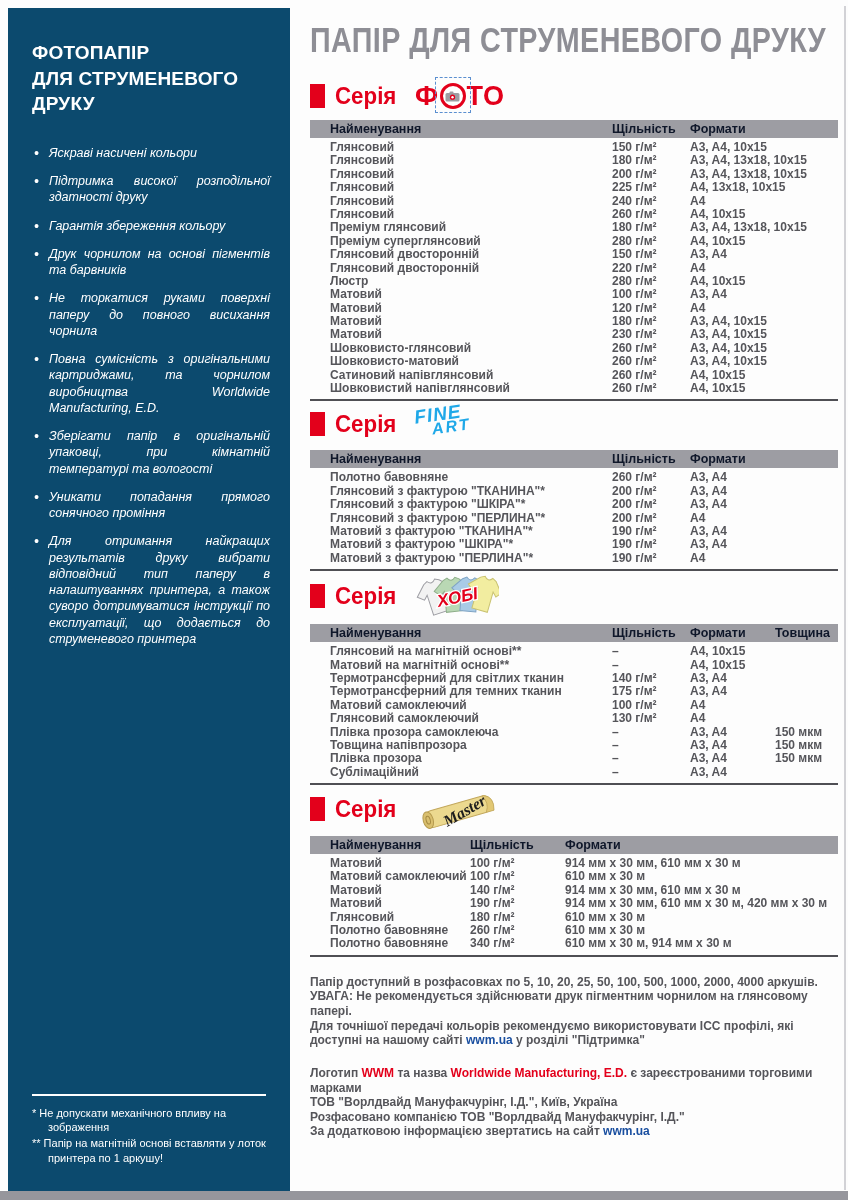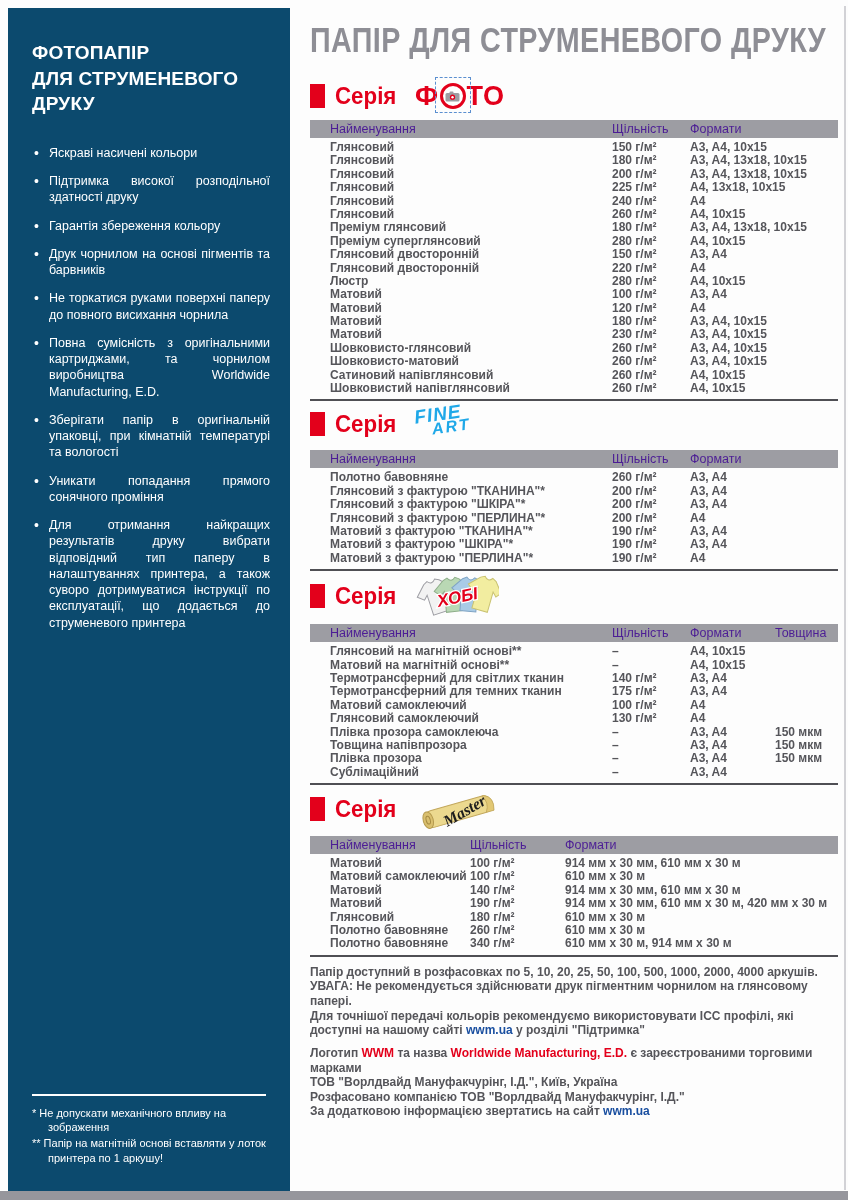--- a/index.html
+++ b/index.html
@@ -8,21 +8,21 @@
   .page { position:relative; width:848px; height:1200px; background:#fdfdfd; overflow:hidden; }
   .page-right-edge { position:absolute; top:6px; right:2px; bottom:10px; width:2px; background:#d2d2d6; }
   .page-bottom-strip { position:absolute; left:0; right:0; bottom:0; height:9px; background:#96969c; }
 
   
   .sidebar { position:absolute; left:8px; top:8px; width:282px; bottom:9px; background:#0c4a6e;
              padding:32px 20px 24px 24px; display:flex; flex-direction:column; color:#ffffff; }
   .sidebar-title { font-size:19px; font-weight:bold; line-height:1.35; letter-spacing:.2px; margin-bottom:28px; }
   .sidebar-bullets { list-style:none; }
   .sidebar-bullets li { position:relative; padding-left:17px; margin-bottom:12px; font-size:12.5px;
-                        line-height:1.3; text-align:justify; font-weight:500; }
+                        line-height:1.3; text-align:justify; font-weight:500;font-style:italic; }
   .sidebar-bullets li::before { content:"•"; position:absolute; left:2px; top:-1px; font-size:14px; }
   .sidebar-foot { margin-top:auto; }
   .sidebar-divider { border:none; border-top:2px solid #ffffff; margin:0 4px 10px 0; }
   .sidebar-note { font-size:11px; line-height:1.3; padding-left:16px; text-indent:-16px; margin-bottom:2px; }
 
   
   .main { position:absolute; left:310px; top:20px; width:528px; color:#55555a; }
   .main-title { font-size:35px; font-weight:bold; color:#8e8e95; white-space:nowrap;
                 transform:scaleX(.82); transform-origin:left center; letter-spacing:.5px; margin-bottom:16px; }
 
@@ -32,38 +32,38 @@
   .sec-label { color:#e3001b; font-size:24px; font-weight:bold; transform:scaleX(.93);
                transform-origin:left center; margin-right:14px; }
 
   
   .tbl { border-bottom:2px solid #4f4f54; padding-bottom:4px; }
   .trow { display:grid; padding-left:20px; align-items:center; }
   .cols-std  { grid-template-columns:282px 78px 1fr; }
   .cols-hobby{ grid-template-columns:282px 78px 85px 1fr; }
   .cols-master{ grid-template-columns:140px 95px 1fr; }
   .thead { background:#9d9da3; height:18px; margin-bottom:3px; }
-  .thead span { color:#4c1d95; font-size:12.5px; font-weight:normal; white-space:nowrap; }
+  .thead span { color:#0f172a; font-size:12.5px; font-weight:bold; white-space:nowrap; }
   .tbody .trow { height:13.4px; }
   .tbody span { font-size:12px; font-weight:bold; color:#55555a; white-space:nowrap; line-height:13.4px; }
 
   
   .logo-foto { display:inline-flex; align-items:center; color:#e3001b; font-size:27px; font-weight:bold; letter-spacing:.5px; }
   .cam-wrap { position:relative; display:inline-flex; width:26px; height:26px; margin:0 1px; }
   .cam-frame { position:absolute; left:-5px; top:-6px; width:36px; height:36px; border:1px dashed #5b8fd0; }
   .cam-circle { position:absolute; left:0; top:0; width:26px; height:26px; border:3.5px solid #e3001b;
                 border-radius:50%; display:flex; align-items:center; justify-content:center; background:#fff; }
   .logo-fineart { display:inline-block; transform:rotate(-8deg); color:#1fa8e8; font-style:italic;
                   font-weight:bold; line-height:.78; margin-top:-8px; }
   .fa-line1 { font-size:19px; letter-spacing:1px; display:block; }
   .fa-line2 { font-size:16px; letter-spacing:2px; display:block; margin-left:16px; }
   .logo-svg { display:inline-block; }
 
   
-  .footer-block { margin-top:8px; }
+  .footer-block { margin-top:18px; }
   .footer-block p { font-size:12px; font-weight:bold; line-height:1.22; color:#55555a; }
   .seg-link { color:#1a4fa0; }
   .seg-brand { color:#e3001b; }
 </style>
 </head>
 <body>
 
 <div class="page">
   <div class="page-right-edge"></div>
   <div class="page-bottom-strip"></div>

